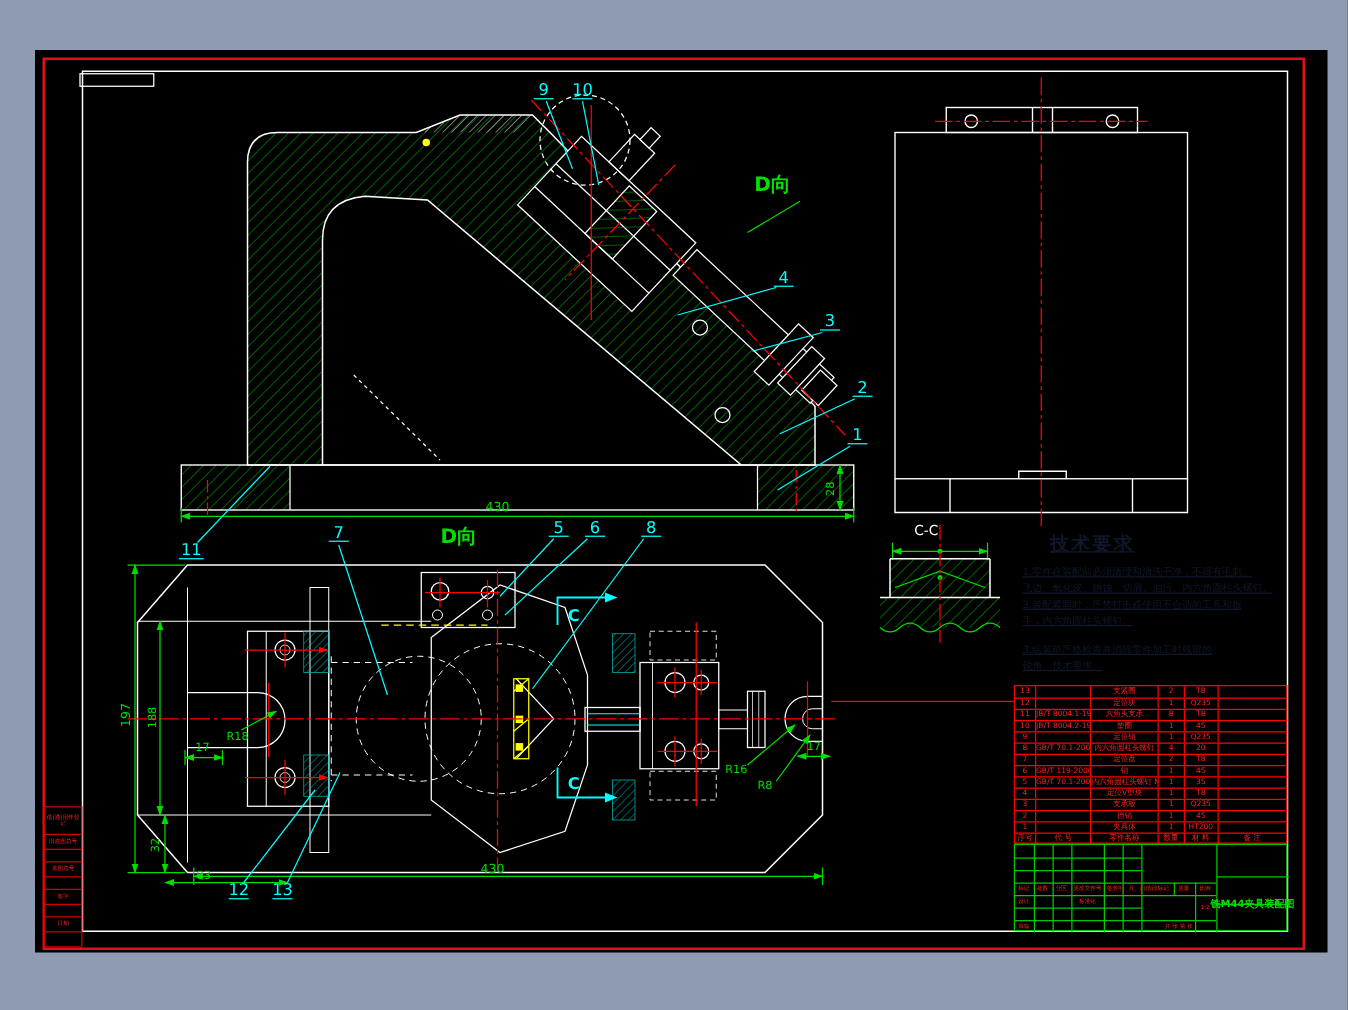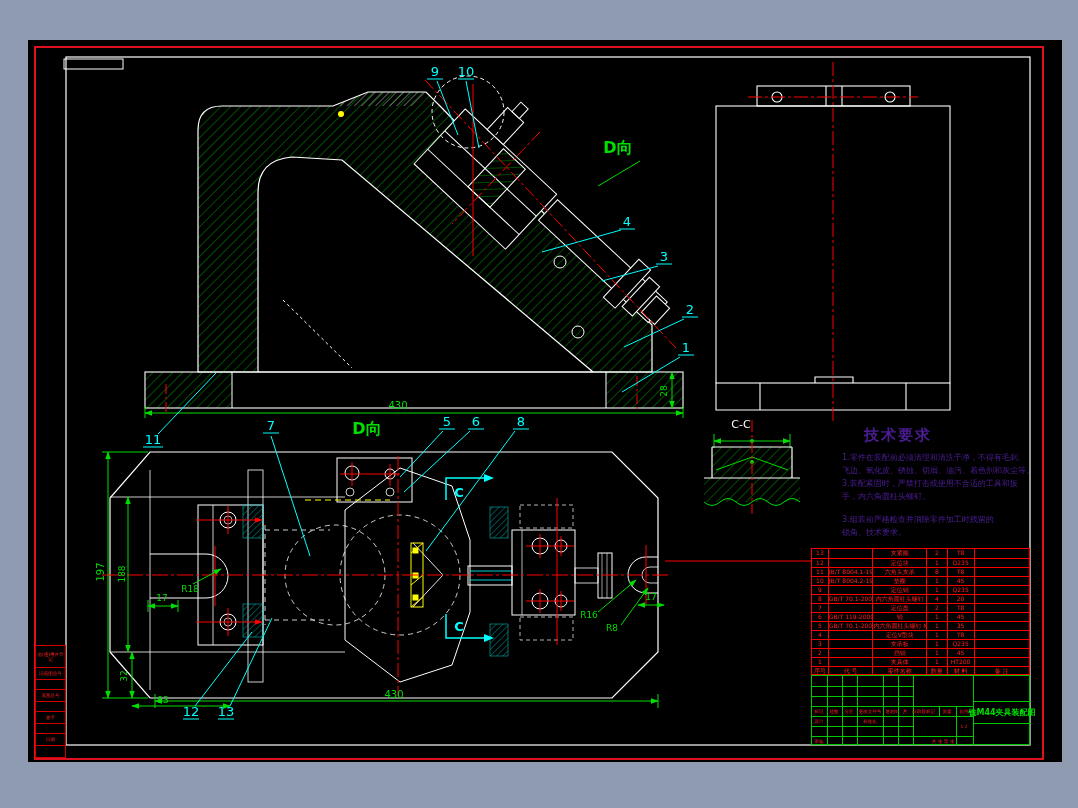--- a/index.html
+++ b/index.html
@@ -1,21 +1,21 @@
 <!DOCTYPE html>
 <html><head>
 <meta charset="utf-8">
 <style>
   html,body{margin:0;padding:0;background:#8e9bb1;}
   .stage{position:relative;width:1078px;height:808px;overflow:hidden;background:#8e9bb1;
          font-family:"DejaVu Sans",sans-serif;}
   .sheet{position:absolute;left:28px;top:40px;width:1034px;height:722px;background:#000;}
   svg.overlay{position:absolute;left:0;top:0;}
   
-  .techreq{position:absolute;left:842px;top:426px;width:218px;color:#4c1d95;}
+  .techreq{position:absolute;left:818px;top:426px;width:218px;color:#0f172a;text-decoration:underline;}
   .techreq h3{margin:0 0 6px 22px;font-size:15px;font-weight:bold;letter-spacing:2px;}
   .techreq p{margin:0;font-size:8px;line-height:13px;white-space:nowrap;}
   .techreq p.gap{margin-top:10px;}
   
   .bom{position:absolute;left:811px;top:548px;width:219px;height:127px;border:1px solid #f00;
        box-sizing:border-box;color:#ff2020;}
   .bom-row{display:flex;height:9px;border-top:1px solid #f00;box-sizing:border-box;}
   .bom-row:first-child{border-top:none;}
   .bom-row.head{height:10px;font-size:6.5px;}
   .bom-cell{font-size:6px;line-height:8px;overflow:hidden;white-space:nowrap;text-align:center;
@@ -330,21 +330,21 @@
       <text x="191" y="716">12</text>
       <text x="226" y="716">13</text>
     </g>
 
     <line x1="665" y1="561" x2="811" y2="561" stroke="#ff0000" stroke-width="1"></line>
   </svg>
 
   <div class="techreq">
     <h3>技术要求</h3>
     <p>1.零件在装配前必须清理和清洗干净，不得有毛刺、</p>
-    <p>飞边、氧化皮、锈蚀、切屑、油污、着色剂和灰尘等。</p>
+    <p>飞边、氧化皮、锈蚀、切屑、油污、内六角圆柱头螺钉。</p>
     <p>3.装配紧固时，严禁打击或使用不合适的工具和扳</p>
     <p>手，内六角圆柱头螺钉。</p>
     <p class="gap">3.组装前严格检查并消除零件加工时残留的</p>
     <p>锐角、技术要求。</p>
   </div>
 
   <div class="bom" id="bom">
       <div class="bom-row">
         <div class="bom-cell c0">13</div>
         <div class="bom-cell c1"></div>
@@ -486,21 +486,21 @@
     <div class="lbl" style="left:78px;top:35px">签名</div>
     <div class="lbl" style="left:93px;top:35px">年、月、日</div>
     <div class="lbl" style="left:7px;top:45px">设计</div>
     <div class="lbl" style="left:58px;top:45px">标准化</div>
     <div class="lbl" style="left:7px;top:65px">审核</div>
     <div class="lbl" style="left:114px;top:35px">阶段标记</div>
     <div class="lbl" style="left:135px;top:35px">质量</div>
     <div class="lbl" style="left:152px;top:35px">比例</div>
     <div class="lbl" style="left:152px;top:50px">1:2</div>
     <div class="lbl" style="left:131px;top:65px">共 张 第 张</div>
-    <div class="ttl" style="left:190px;top:36px">铣M44夹具装配图</div>
+    <div class="ttl" style="left:190px;top:47px">铣M44夹具装配图</div>
   </div>
 
   <div class="strip" id="strip">
       <div class="strip-row" style="height: 22px;">借(通)用件登记</div>
       <div class="strip-row" style="height: 12px;">旧底图总号</div>
       <div class="strip-row" style="height: 10px;"></div>
       <div class="strip-row" style="height: 12px;">底图总号</div>
       <div class="strip-row" style="height: 10px;"></div>
       <div class="strip-row" style="height: 12px;">签字</div>
       <div class="strip-row" style="height: 10px;"></div>

